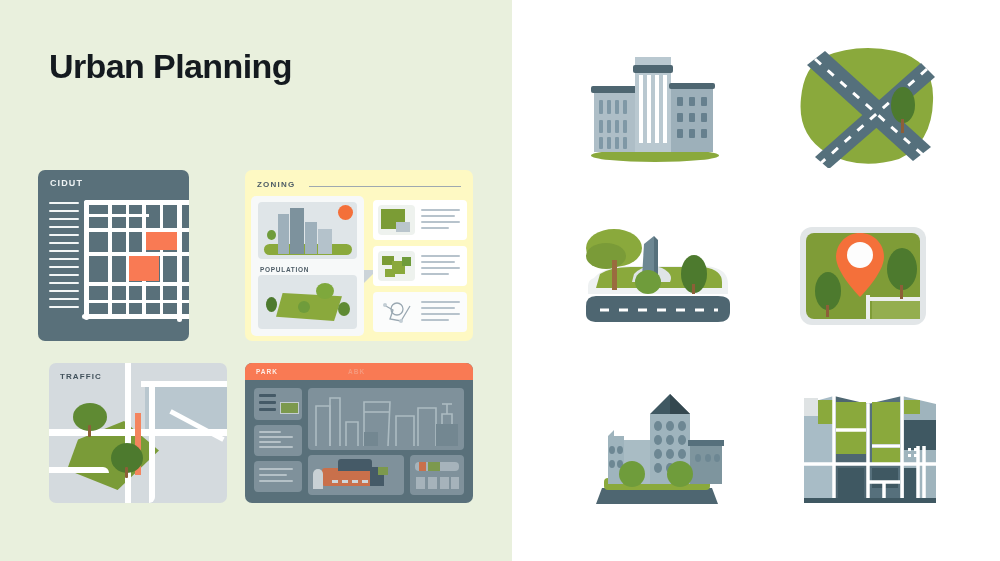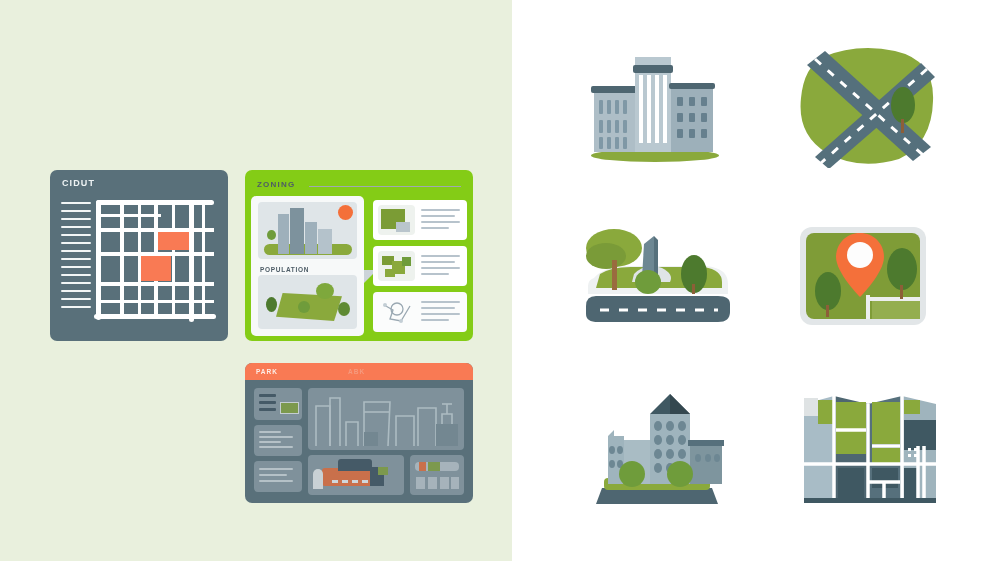--- a/index.html
+++ b/index.html
@@ -18,33 +18,33 @@
   .title{
     position:absolute;left:49px;top:46px;width:420px;
     font-size:34px;font-weight:bold;line-height:1.22;
     color:#141a1f;letter-spacing:-.6px;
   }
 
   
   .card{position:absolute;border-radius:7px;overflow:hidden;}
 
   
-  .card-city{left:50px;top:170px;width:178px;height:171px;background:#59707a;}
+  .card-city{left:38px;top:170px;width:151px;height:171px;background:#59707a;}
   .card-city .lbl{
     position:absolute;left:12px;top:8px;font-size:9px;font-weight:bold;
     color:#eef3f4;letter-spacing:1.1px;
   }
   .tickstack{position:absolute;left:11px;top:32px;width:30px;}
   .tickstack i{display:block;height:2px;background:#f2f6f6;margin-bottom:6px;border-radius:1px;}
   .citymap{position:absolute;left:44px;top:24px;width:124px;height:138px;}
   .rd{position:absolute;background:#ffffff;}
   .hot{position:absolute;background:#f97a54;}
 
   
-  .card-zoning{left:245px;top:170px;width:228px;height:171px;background:#84cc16;}
+  .card-zoning{left:245px;top:170px;width:228px;height:171px;background:#fef9c3;}
   .card-zoning .hd{
     position:absolute;left:12px;top:10px;font-size:8px;font-weight:bold;
     color:#4d5c66;letter-spacing:1.2px;
   }
   .hd-rule{position:absolute;left:64px;top:16px;right:12px;height:1px;background:#9fa9b0;}
   .zpanel{position:absolute;background:#f7f9f9;border-radius:5px;}
   .zthumb{position:absolute;background:#dfe5e8;border-radius:4px;overflow:hidden;}
   .zcard{position:absolute;background:#ffffff;border-radius:4px;}
   .zline{position:absolute;height:1.6px;background:#b7c3cc;border-radius:1px;}
   .plabel{position:absolute;font-size:6.5px;font-weight:bold;color:#4d5c66;letter-spacing:.7px;}
@@ -76,20 +76,21 @@
   .trunk{position:absolute;background:#9a6b3f;border-radius:1px;}
 </style>
 </head>
 <body>
 
 <div class="stage">
 
   <div class="left-panel">
 
     <div class="title">
+      <div>Urban Planning</div>
     </div>
 
     <div class="card card-city">
       <div class="lbl">CIDUT</div>
       <div class="tickstack">
         <i></i>
           <i></i>
           <i></i>
           <i></i>
           <i></i>
@@ -185,20 +186,36 @@
             <circle cx="20" cy="21" r="2" fill="#c3ced5"></circle>
           </svg>
         </div>
         <div class="zline" style="left:48px;top:9px;width:39px;"></div>
         <div class="zline" style="left:48px;top:15px;width:34px;"></div>
         <div class="zline" style="left:48px;top:21px;width:39px;"></div>
         <div class="zline" style="left:48px;top:27px;width:28px;"></div>
       </div>
     </div>
 
+    <div class="card card-traffic">
+      <div class="lbl">TRAFFIC</div>
+      <div class="twater" style="left:96px;top:24px;width:82px;height:42px;"></div>
+      <div style="position:absolute;left:18px;top:55px;width:92px;height:72px;background:#7a9b38;clip-path:polygon(12% 30%,62% 4%,100% 45%,55% 100%,0 72%);"></div>
+      <div class="troad" style="left:0px;top:66px;width:178px;height:7px;"></div>
+      <div class="troad" style="left:76px;top:0px;width:6px;height:140px;"></div>
+      <div class="troad" style="left:92px;top:18px;width:86px;height:6px;"></div>
+      <div class="troad" style="left:100px;top:24px;width:6px;height:116px;border-radius:0 0 30px 0;"></div>
+      <div class="troad" style="left:0px;top:104px;width:60px;height:6px;border-radius:0 30px 0 0;"></div>
+      <div class="troad" style="left:118px;top:60px;width:60px;height:5px;transform:rotate(28deg);"></div>
+      <div style="position:absolute;left:86px;top:50px;width:6px;height:62px;background:#f4845e;"></div>
+      <div class="tree-c" style="left:24px;top:40px;width:34px;height:28px;background:#5f8a33;"></div>
+      <div class="trunk" style="left:39px;top:62px;width:3px;height:12px;background:#8d5f38;"></div>
+      <div class="tree-c" style="left:62px;top:80px;width:32px;height:30px;background:#4d7a2e;"></div>
+      <div class="trunk" style="left:76px;top:104px;width:3px;height:11px;background:#8d5f38;"></div>
+    </div>
 
     <div class="card card-park">
       <div class="park-bar">
         <span class="t1">PARK</span>
         <span class="t2">ABK</span>
       </div>
 
       <div class="ppanel" style="left:9px;top:25px;width:48px;height:32px;">
         <div class="pline" style="left:5px;top:6px;width:17px;height:3px;background:#3e5260;"></div>
         <div class="pline" style="left:5px;top:13px;width:17px;height:3px;background:#3e5260;"></div>

